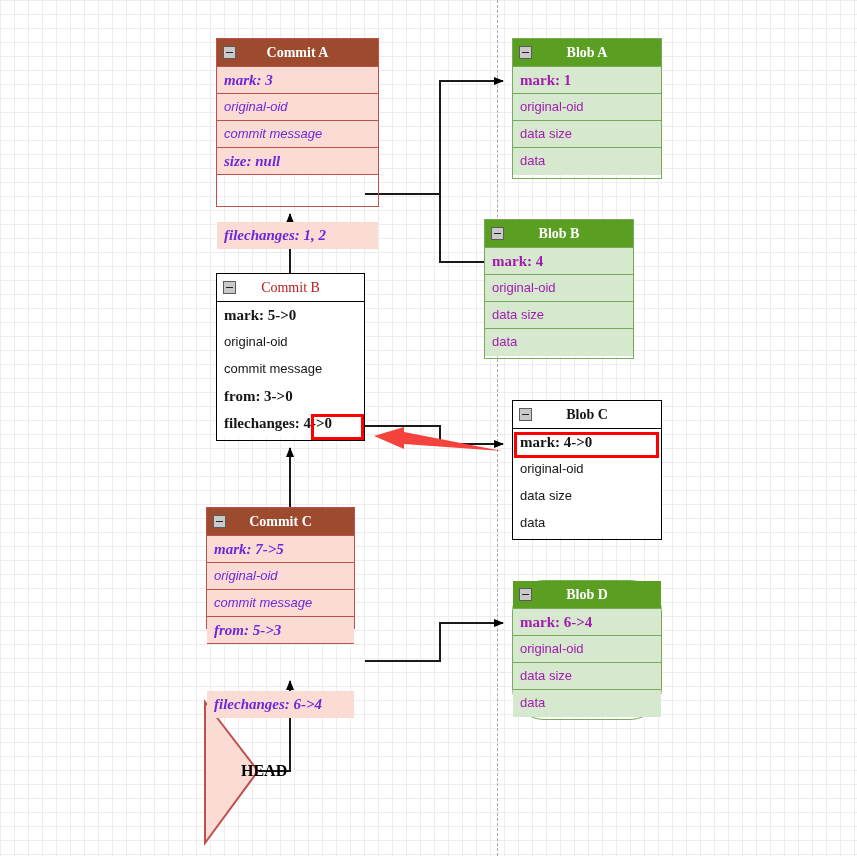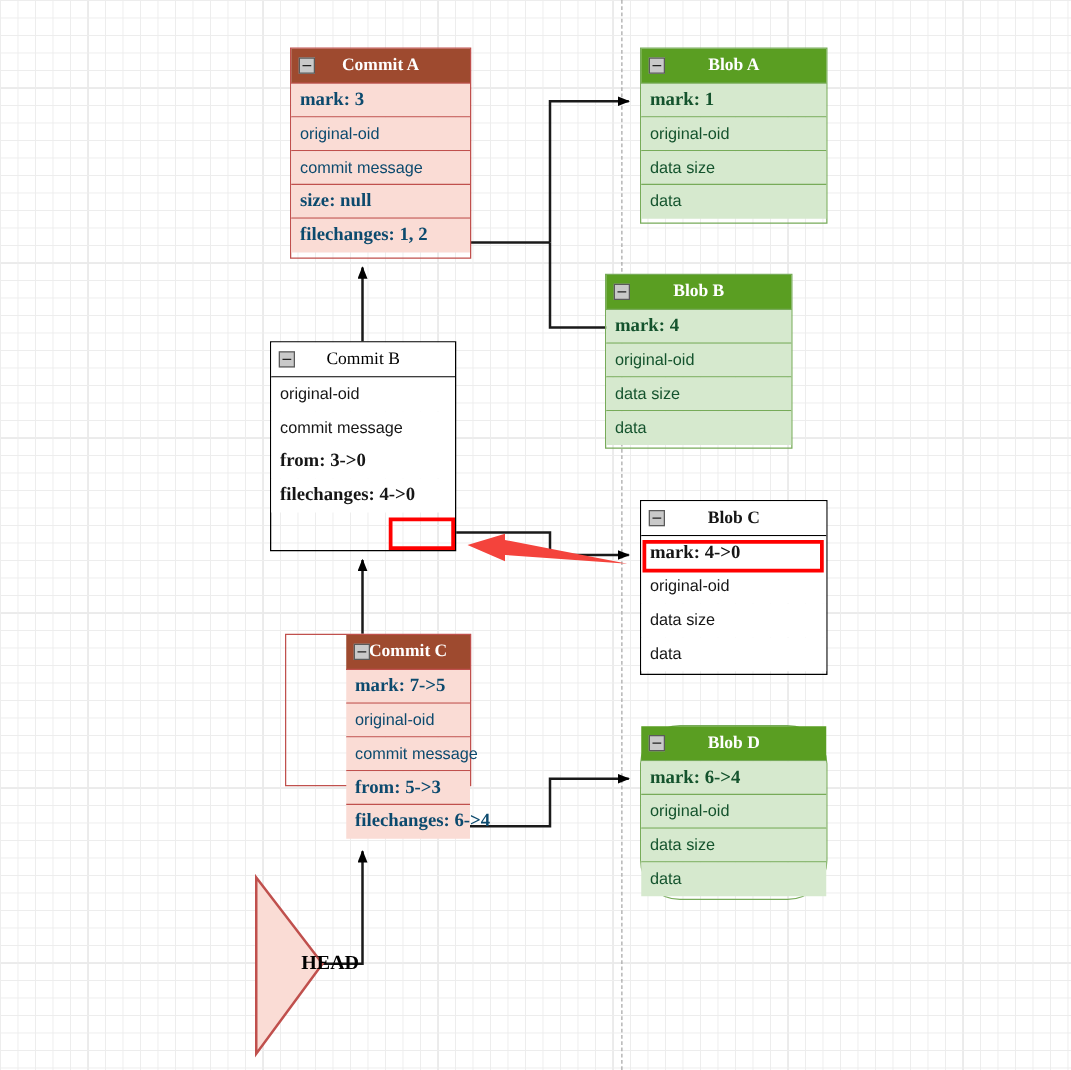--- a/index.html
+++ b/index.html
@@ -85,49 +85,50 @@
 
   
   .commit { border-color: #c0504d; }
   .commit .hdr {
     background: #9e4a2f;
     color: #ffffff;
     border-bottom: 1px solid #c0504d;
   }
   .commit .row {
     background: #fadcd5;
-    color: #0c4a6e;
+    color: #6d28d9;
     border-bottom: 1px solid #c0504d;
-  }
-  .commit .row:last-child { border-bottom: none; }
+    font-style: italic;
+  }
+  .commit .row:last-child { border-bottom: none; margin-top: 47px; }
 
   
   .commit-plain { border-color: #000000; }
   .commit-plain .hdr {
     background: #ffffff;
-    color: #000000;
+    color: #b91c1c;
     border-bottom: 1px solid #000000;
     font-weight: normal;
   }
   .commit-plain .row {
     background: #ffffff;
     color: #161616;
     border-bottom: none;
   }
 
   
   .blob { border-color: #77ab59; }
   .blob .hdr {
     background: #5a9e22;
     color: #ffffff;
     border-bottom: 1px solid #77ab59;
   }
   .blob .row {
     background: #d6e9ce;
-    color: #14532d;
+    color: #a21caf;
     border-bottom: 1px solid #77ab59;
   }
   .blob .row:last-child { border-bottom: none; }
 
   
   .blob-plain { border-color: #000000; }
   .blob-plain .hdr {
     background: #ffffff;
     color: #161616;
     border-bottom: 1px solid #000000;
@@ -198,45 +199,46 @@
 
     <path d="M290,507 L290,448" stroke="#1a1a1a" stroke-width="2" fill="none" marker-end="url(#arrowBlackUp)"></path>
 
     <path d="M258,771 L290,771 L290,681" stroke="#1a1a1a" stroke-width="2" fill="none" marker-end="url(#arrowBlackUp)"></path>
 
     <polygon class="head-shape" points="205,702 258,771 205,843" fill="#fadcd5" stroke="#c0504d" stroke-width="2"></polygon>
 
     <polygon points="374,436 404,427 404,432 502,451 404,444 404,449" fill="#f4433c"></polygon>
   </svg>
 
-  <div class="entity commit" style="left:232px; top:38px; width:145px; height:169px;">
+  <div class="entity commit" style="left:216px; top:38px; width:163px; height:169px;">
     <div class="hdr">
       <span class="collapse"></span>
       <span>Commit A</span>
     </div>
     <div class="row bold">mark: 3</div>
     <div class="row">original-oid</div>
     <div class="row">commit message</div>
     <div class="row bold">size: null</div>
     <div class="row bold">filechanges: 1, 2</div>
   </div>
 
   <div class="entity commit-plain" style="left:216px; top:273px; width:149px; height:168px;">
     <div class="hdr">
       <span class="collapse"></span>
       <span>Commit B</span>
     </div>
+    <div class="row bold">mark: 5-&gt;0</div>
     <div class="row">original-oid</div>
     <div class="row">commit message</div>
     <div class="row bold">from: 3-&gt;0</div>
     <div class="row bold">filechanges: 4-&gt;0</div>
   </div>
   <div class="hl-box" style="left:311px; top:414px; width:53px; height:26px;"></div>
 
-  <div class="entity commit" style="left:228px; top:507px; width:149px; height:122px;padding-left:48px;">
+  <div class="entity commit" style="left:206px; top:507px; width:149px; height:122px;">
     <div class="hdr">
       <span class="collapse"></span>
       <span>Commit C</span>
     </div>
     <div class="row bold">mark: 7-&gt;5</div>
     <div class="row">original-oid</div>
     <div class="row">commit message</div>
     <div class="row bold">from: 5-&gt;3</div>
     <div class="row bold">filechanges: 6-&gt;4</div>
   </div>

